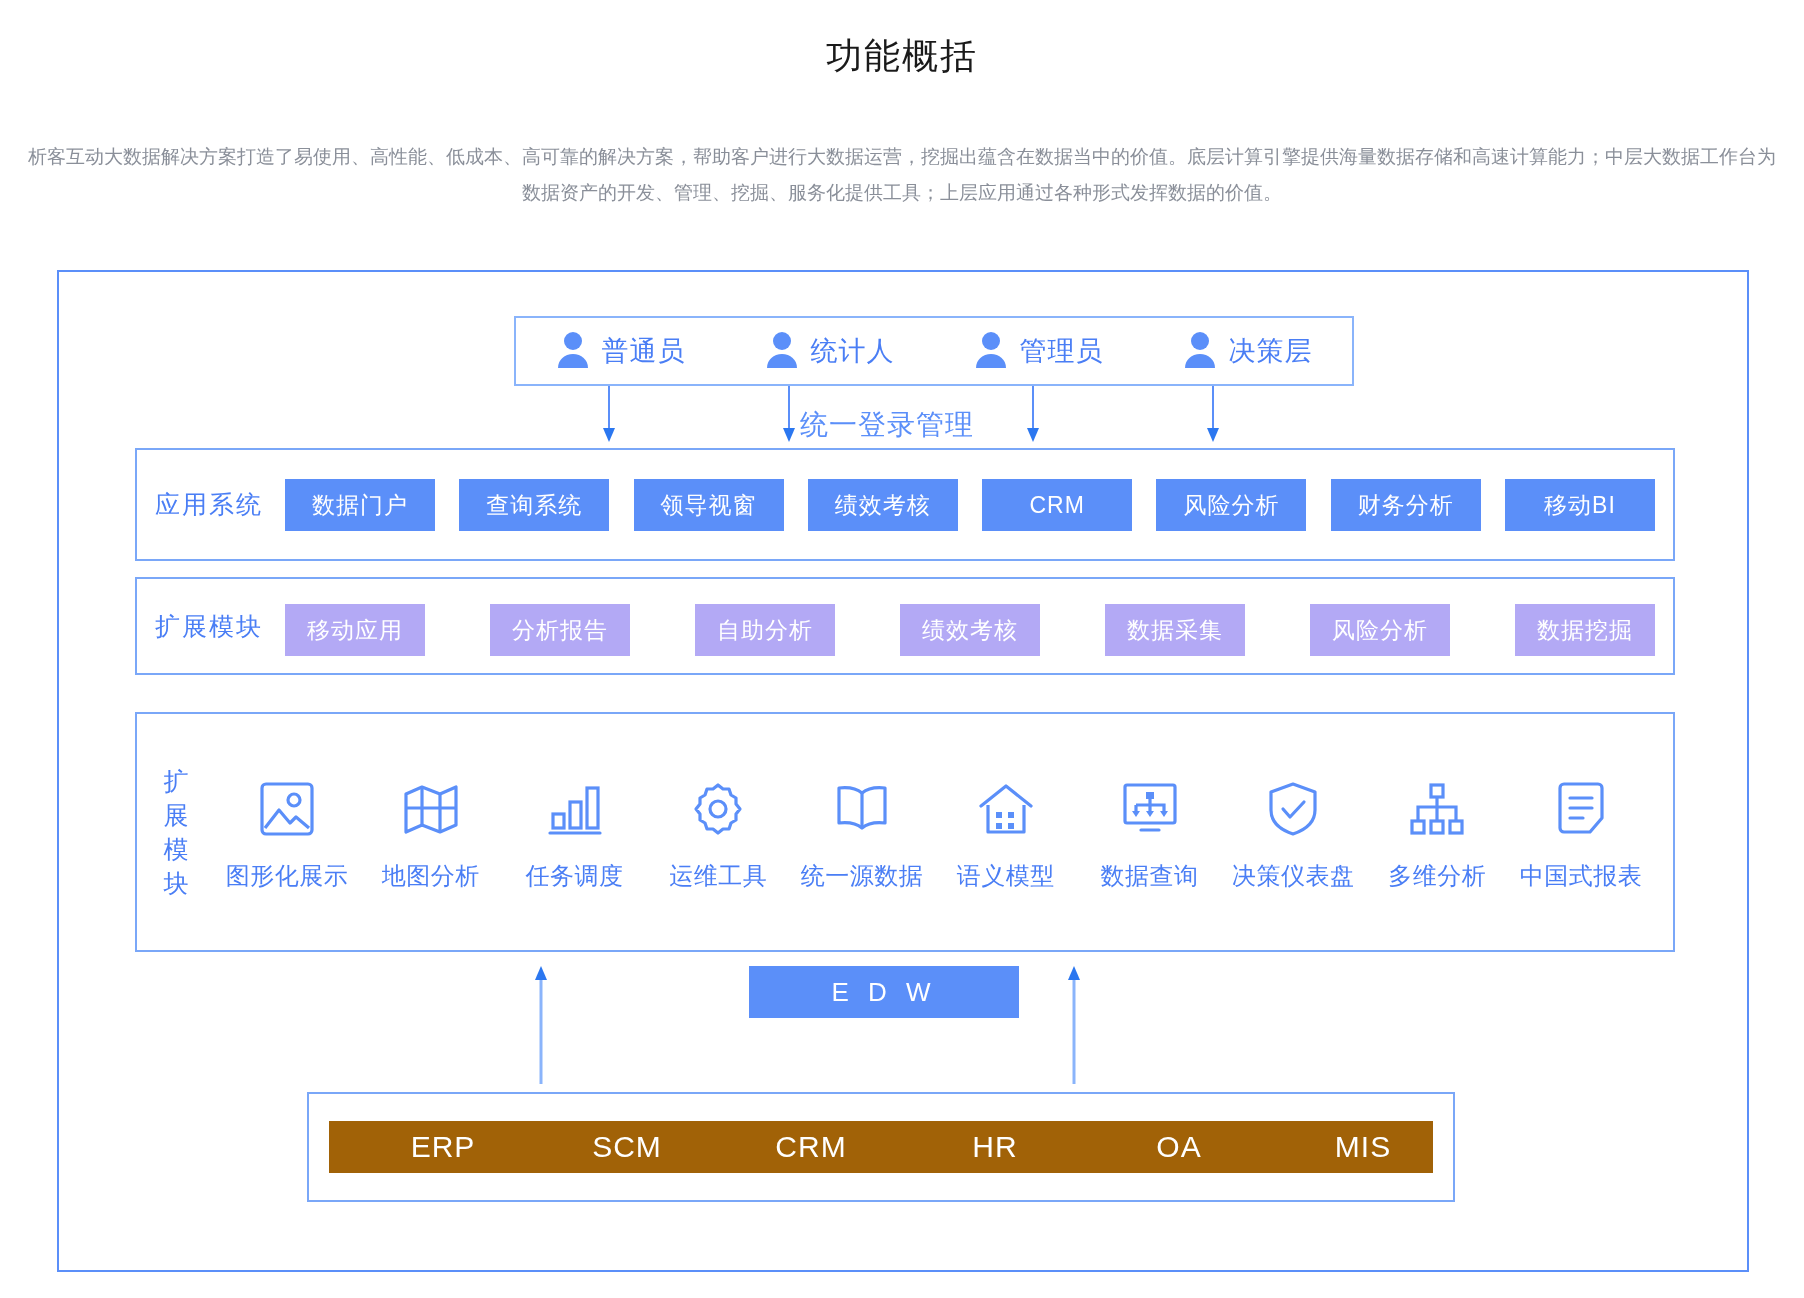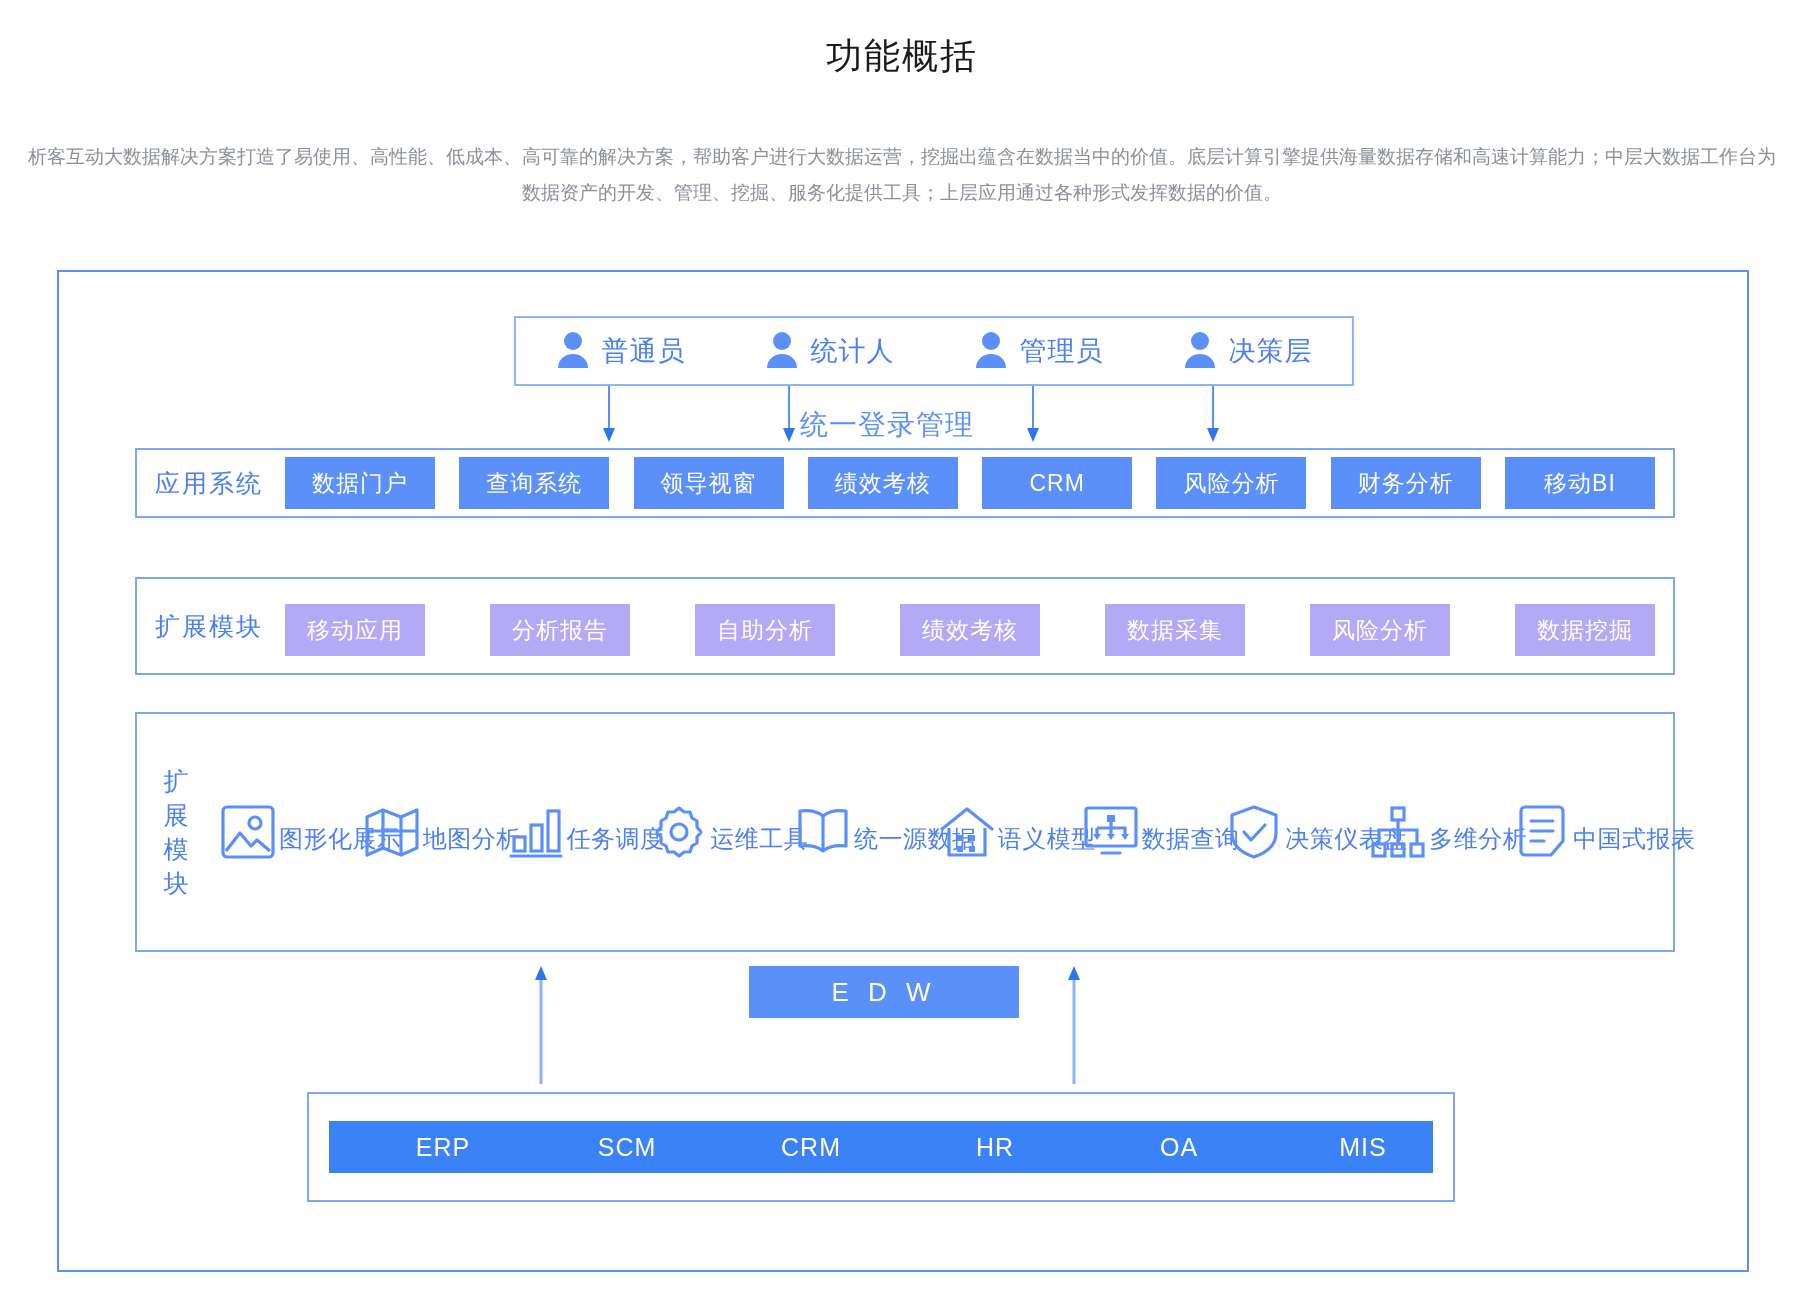--- a/index.html
+++ b/index.html
@@ -123,21 +123,21 @@
     letter-spacing: 1px;
     text-align: center;
     line-height: 52px;
     height: 52px;
     white-space: nowrap;
   }
   .chip.blue { background: #5b8ff9; }
   .chip.purple { background: #b3a9f5; }
 
   
-  .apps-box { left: 76px; top: 176px; width: 1540px; height: 70px; padding: 0 18px; }
+  .apps-box { left: 76px; top: 176px; width: 1540px; height: 113px; padding: 0 18px; }
   .apps-box .layer-title { margin-right: 22px; }
   .apps-box .chip { width: 150px; }
 
   
   .ext-box { left: 76px; top: 305px; width: 1540px; height: 98px; padding: 0 18px; }
   .ext-box .layer-title { margin-right: 22px; }
   .ext-box .chip { width: 140px; margin-top: 8px; }
 
   
   .icon-box {
@@ -162,21 +162,21 @@
     margin-right: 24px;
   }
   .icon-grid {
     flex: 1;
     display: flex;
     justify-content: space-between;
     align-items: flex-end;
   }
   .icon-cell {
     display: flex;
-    flex-direction: row;
+    flex-direction: column;
     align-items: center;
     width: 140px;
   }
   .icon-glyph {
     height: 74px;
     display: flex;
     align-items: center;
     justify-content: center;
   }
   .icon-label {
@@ -237,24 +237,24 @@
     box-sizing: border-box;
     display: flex;
     align-items: center;
     justify-content: space-around;
     padding: 0 20px;
   }
   .src-chip {
     width: 156px;
     height: 52px;
     line-height: 52px;
-    background: #3b82f6;
+    background: #a16207;
     color: #fff;
     text-align: center;
-    font-size: 25px;
+    font-size: 30px;
     letter-spacing: 1px;
     padding-left: 44px;
   }
 </style>
 </head>
 <body>
 
 <h1 class="page-title">功能概括</h1>
 <div class="page-desc">析客互动大数据解决方案打造了易使用、高性能、低成本、高可靠的解决方案，帮助客户进行大数据运营，挖掘出蕴含在数据当中的价值。底层计算引擎提供海量数据存储和高速计算能力；中层大数据工作台为数据资产的开发、管理、挖掘、服务化提供工具；上层应用通过各种形式发挥数据的价值。</div>
 

